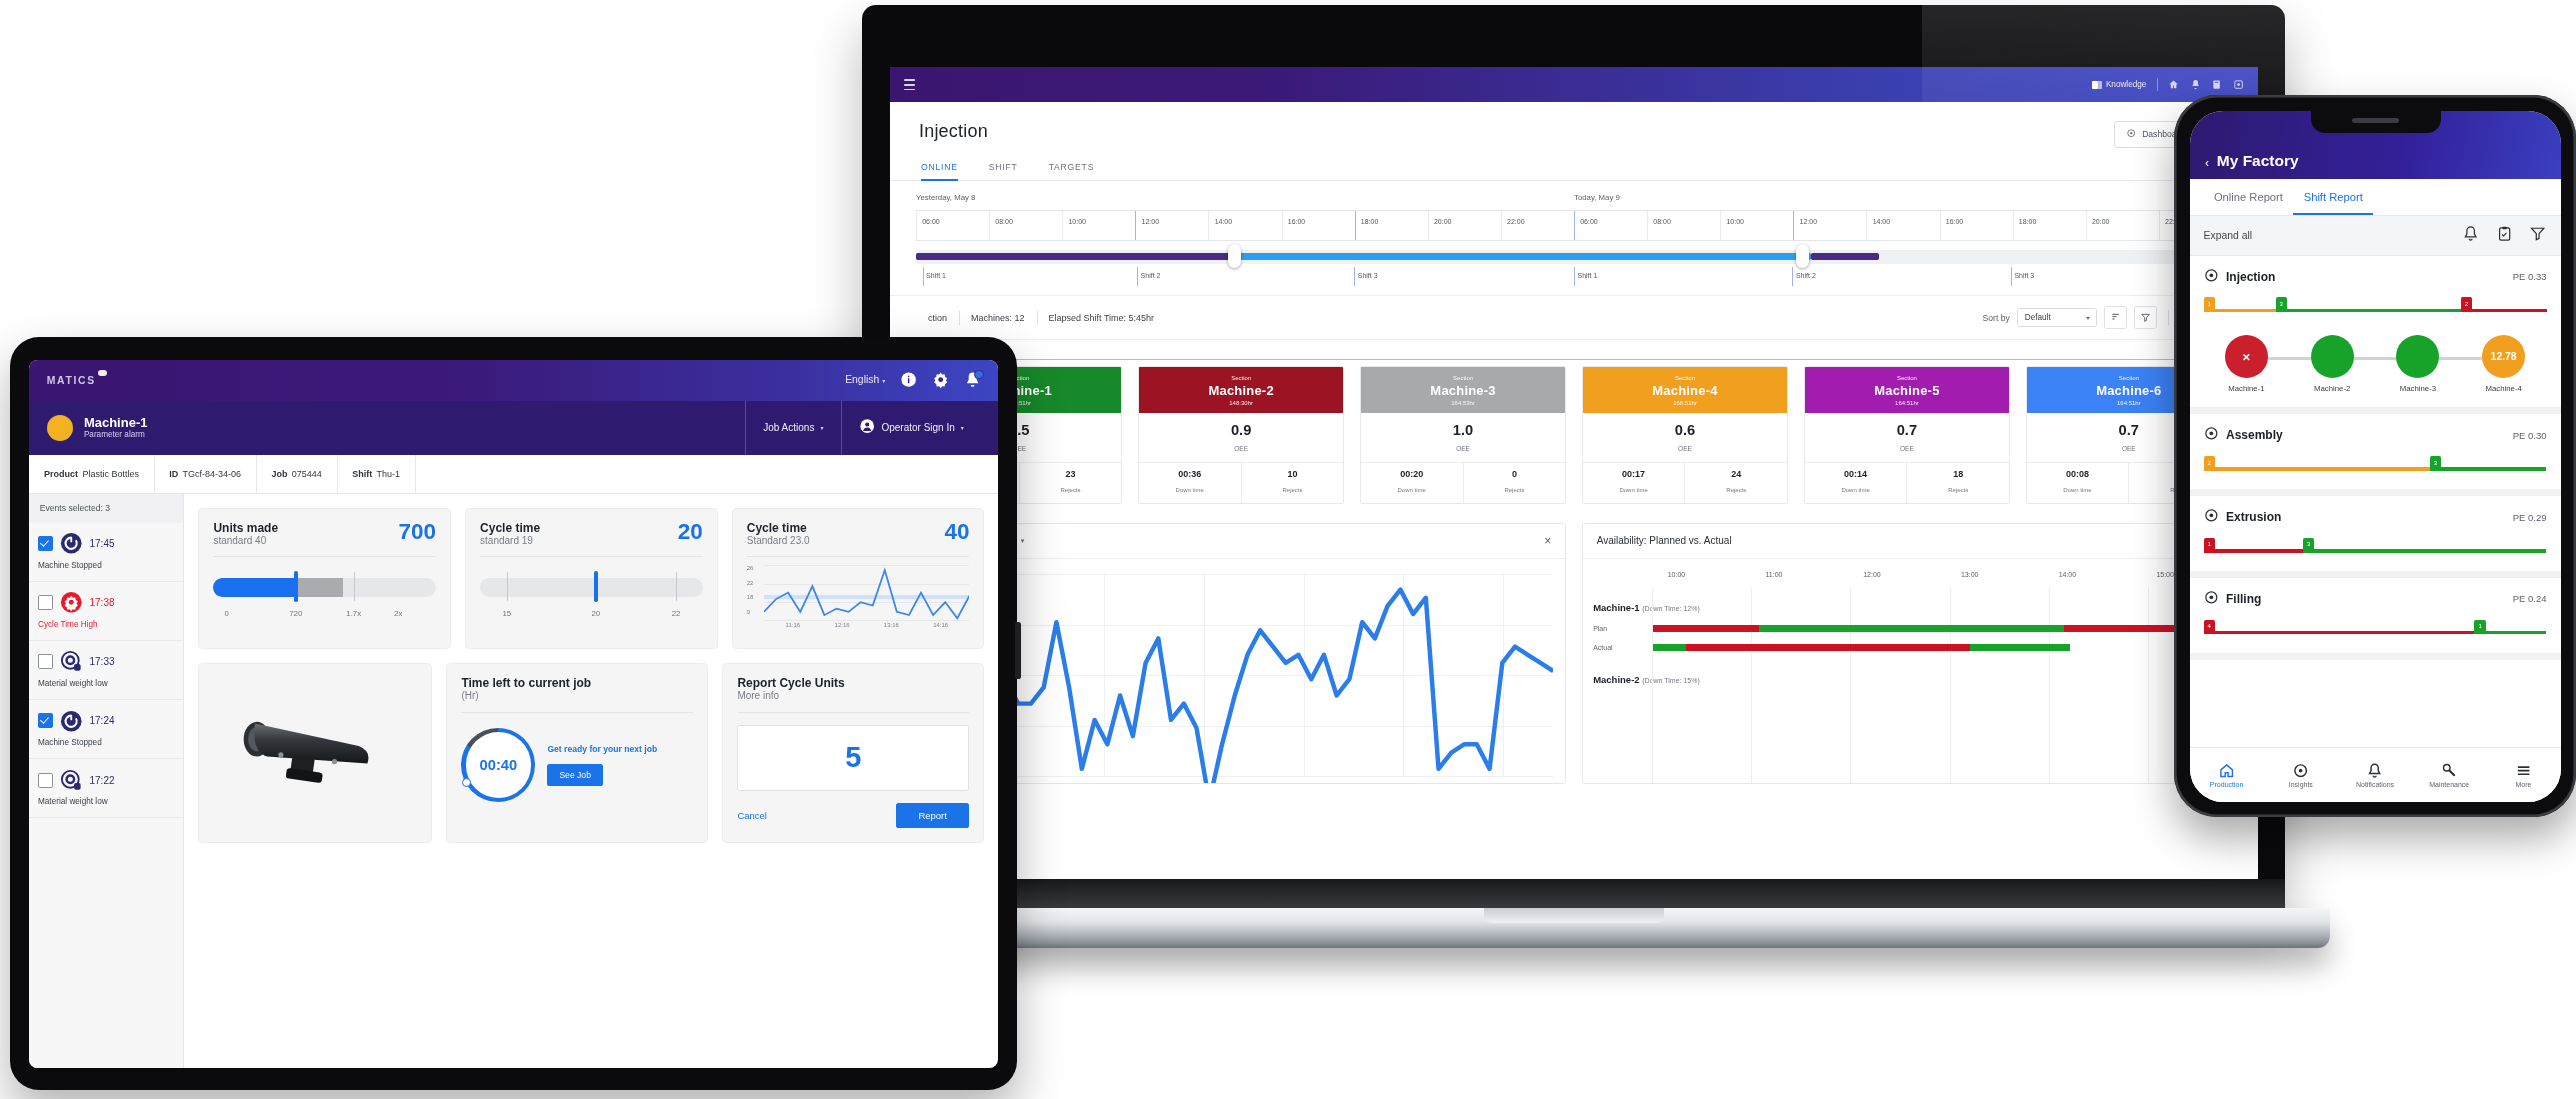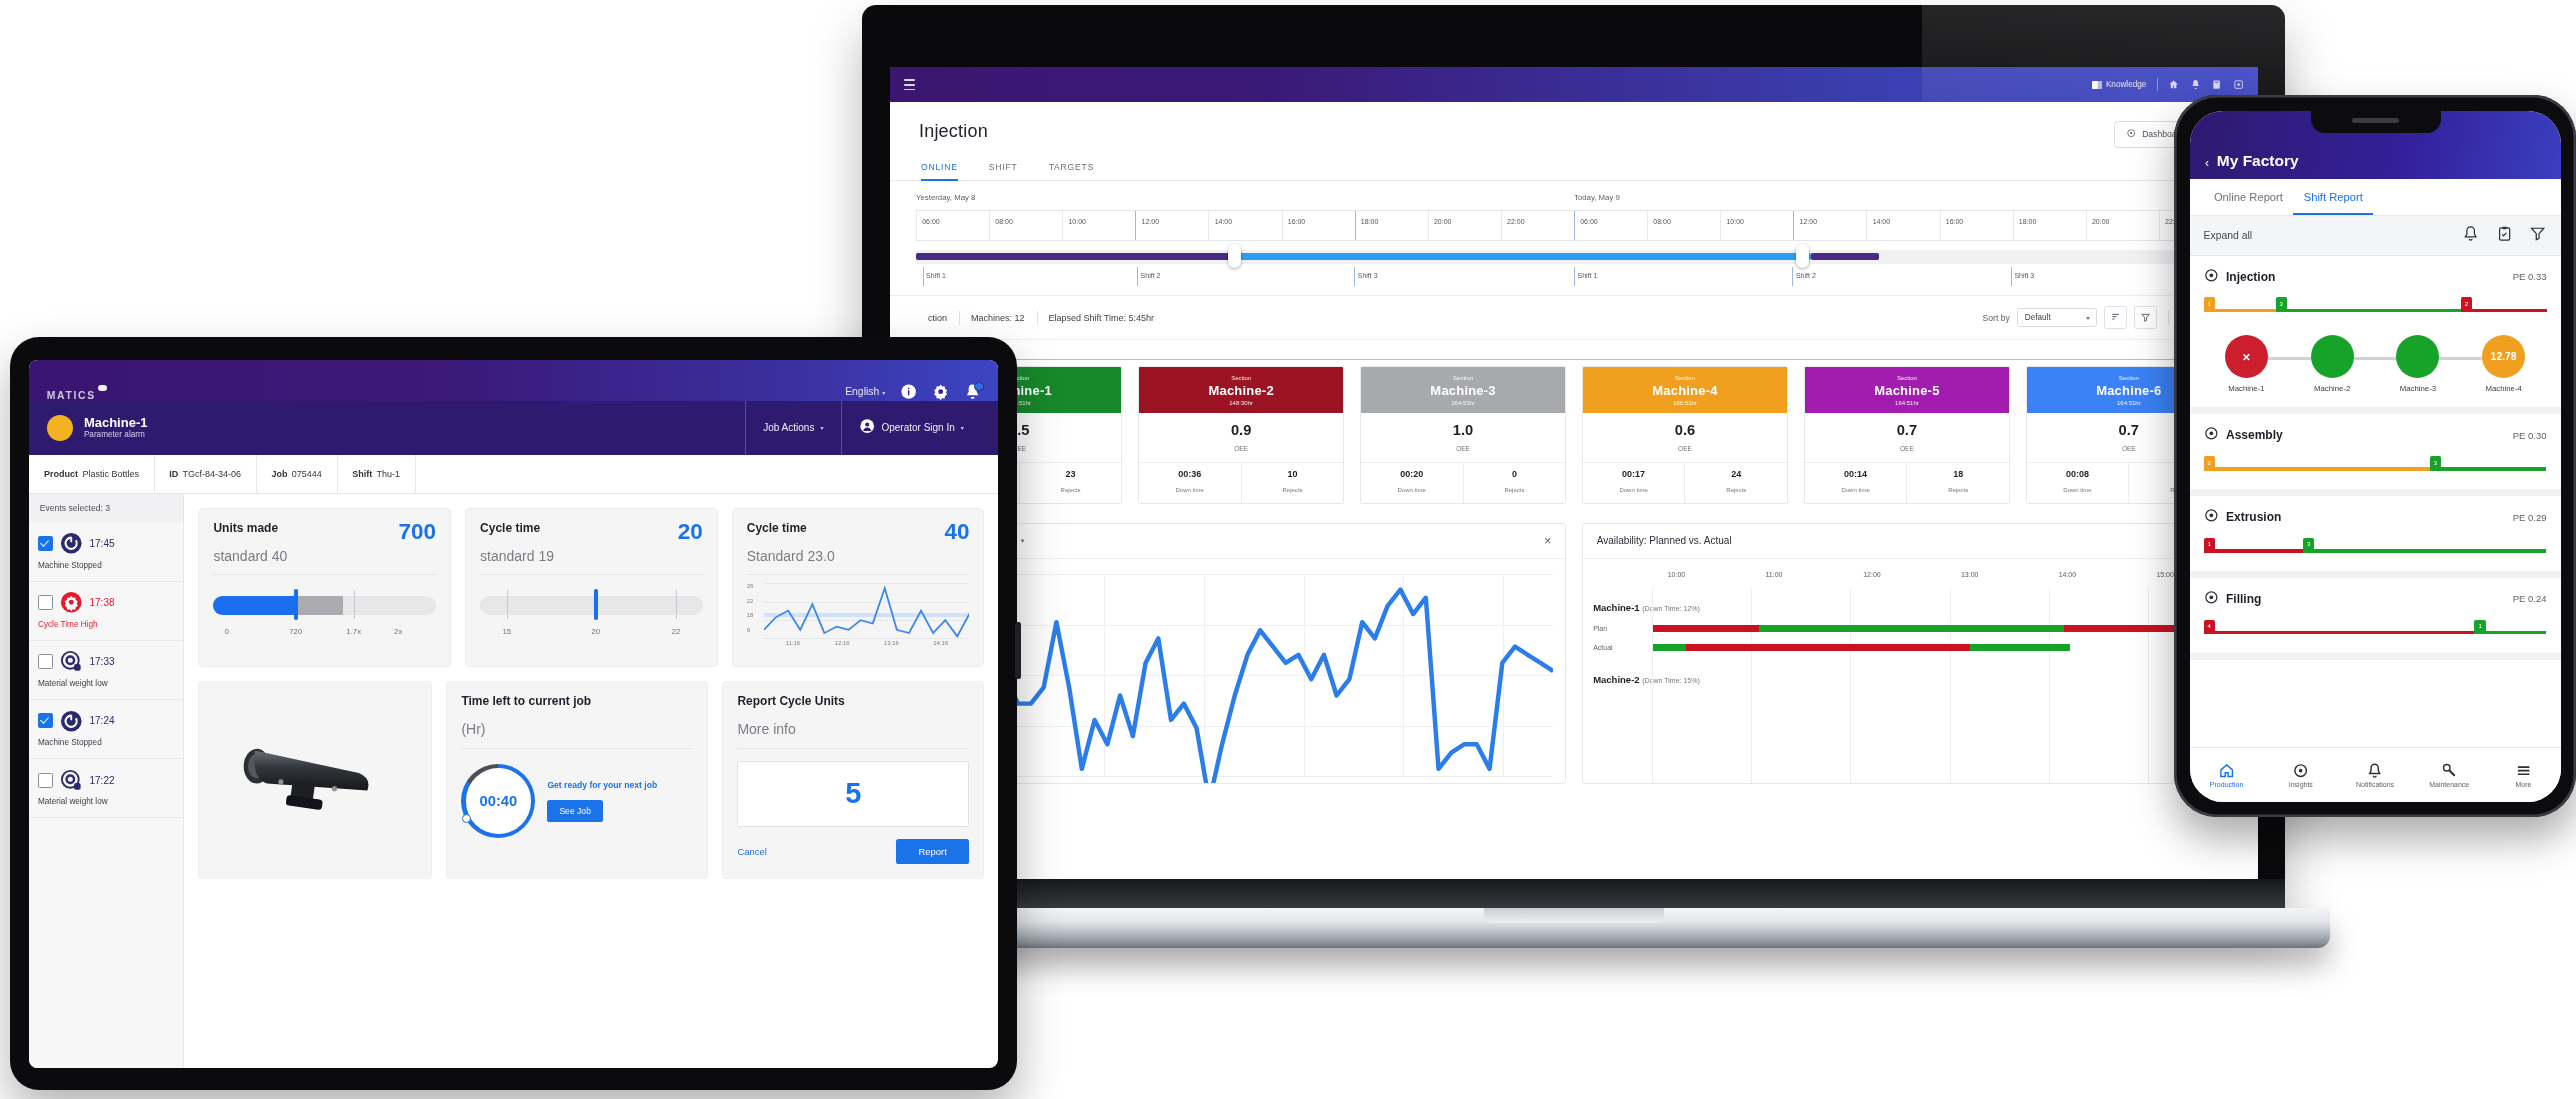--- a/index.html
+++ b/index.html
@@ -124,21 +124,21 @@
 
   
   .tablet{position:absolute;left:10.4px;top:337px;width:1007px;height:753px;}
   .tablet-frame{position:absolute;inset:0;background:#0b0b0d;border-radius:29px;
     box-shadow:0 22.5px 47px rgba(0,0,0,.30);}
   .tablet-screen{position:absolute;left:19px;top:22.5px;width:969px;height:708px;background:#fff;
     border-radius:8.6px;overflow:hidden;}
   .tablet-btn{position:absolute;right:-3.5px;top:285px;width:6px;height:57px;background:#202024;border-radius:2.6px;}
 
   .tb-purple{height:41px;background:linear-gradient(90deg,#3a1571 0%,#3a1a7a 45%,#3b2f9e 78%,#3c45c4 100%);
-    display:flex;align-items:flex-end;padding:0 17.3px;}
+    display:flex;align-items:center;padding:0 17.3px;}
   .brand{font-size:10.4px;color:#cfc9e4;letter-spacing:1.7px;font-weight:bold;position:relative;}
   .brand:after{content:"";position:absolute;right:-11.2px;top:-4.3px;width:9.5px;height:6px;background:#efefef;border-radius:3.5px;}
   .tb-p-right{margin-left:auto;display:flex;align-items:center;gap:14.7px;color:#ece9f6;font-size:10.4px;}
   .pill-ico{width:17.3px;height:17.3px;}
   .badge-dot{position:absolute;top:-1.7px;right:-2.6px;width:7.8px;height:7.8px;border-radius:50%;background:#2f6fe0;border:1.3px solid #3b2285;}
 
   .tb-machbar{height:54px;background:#2e1a6f;display:flex;align-items:center;padding:0 17.3px;color:#fff;}
   .mach-dot{width:26px;height:26px;border-radius:50%;background:#f4b223;margin-right:11.2px;}
   .mach-name{font-size:13px;font-weight:bold;line-height:1.15;}
   .mach-state{font-size:8.2px;color:#d6cfef;}
@@ -163,21 +163,21 @@
     border-width:0 1.7px 1.7px 0;transform:rotate(42deg);}
   .ev-ic{width:22.5px;height:22.5px;border-radius:50%;display:flex;align-items:center;justify-content:center;flex:none;}
   .ev-time{font-size:10px;font-weight:normal;}
   .ev-txt{font-size:8.2px;margin-top:6px;color:#3b4047;}
 
   .cards-col{flex:1;padding:14px 14px 0 14px;}
   .card-row{display:flex;gap:14px;}
   .card{flex:1;background:#f5f5f6;border:0.9px solid #eceded;border-radius:4.3px;padding:12px 14px 14px;}
   .card-hd{display:flex;align-items:flex-start;}
   .card-t{font-size:12px;color:#1e2229;font-weight:bold;}
-  .card-s{font-size:14px;color:#797d84;margin-top:13px;}
+  .card-s{font-size:10px;color:#797d84;margin-top:0;}
   .card-v{margin-left:auto;font-size:22.5px;color:#1a73e8;font-weight:bold;line-height:1;}
   .card-rule{height:0.9px;background:#e3e4e6;margin:10.4px 0 0;}
   .gauge{position:relative;margin-top:17.3px;height:26px;}
   .g-track{position:absolute;left:0;right:0;top:3.5px;height:19px;background:#e6e7e9;border-radius:9.5px;}
   .g-fill{position:absolute;left:0;top:3.5px;height:19px;background:#1a6ff0;border-radius:9.5px 0 0 9.5px;}
   .g-mid{position:absolute;top:3.5px;height:19px;background:#a9abae;}
   .g-needle{position:absolute;top:-2.6px;width:4.3px;height:31px;background:#1a6ff0;border-radius:1.7px;}
   .g-tick{position:absolute;top:-1.7px;width:0.9px;height:29px;background:#c6c8cb;}
   .g-labels{position:relative;height:14px;margin-top:8.6px;}
   .g-labels span{position:absolute;font-size:7.8px;color:#6e7278;transform:translateX(-50%);}

